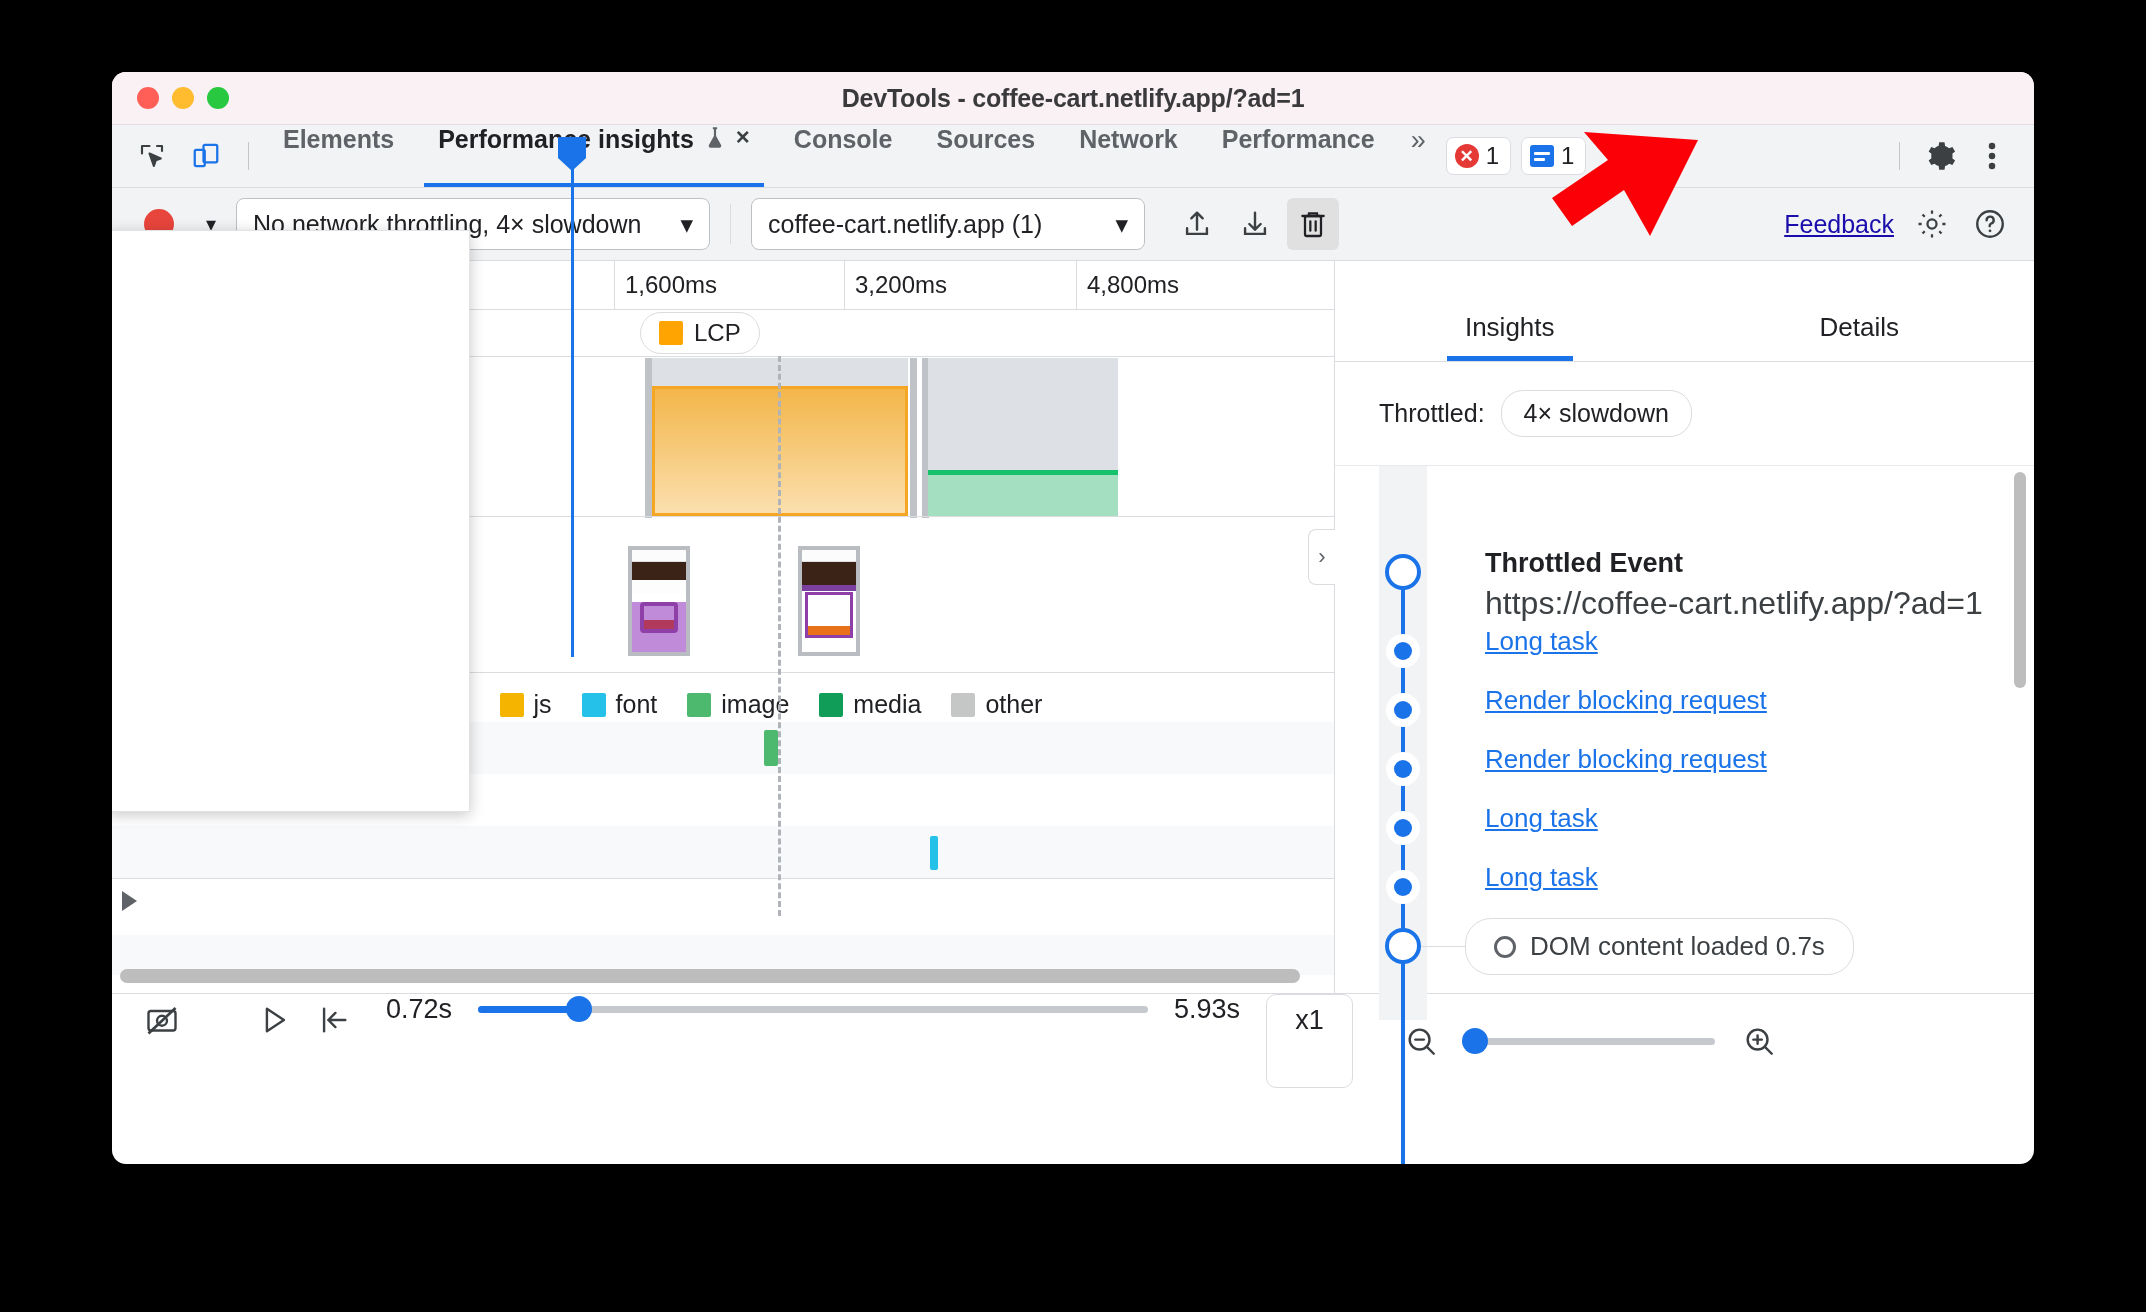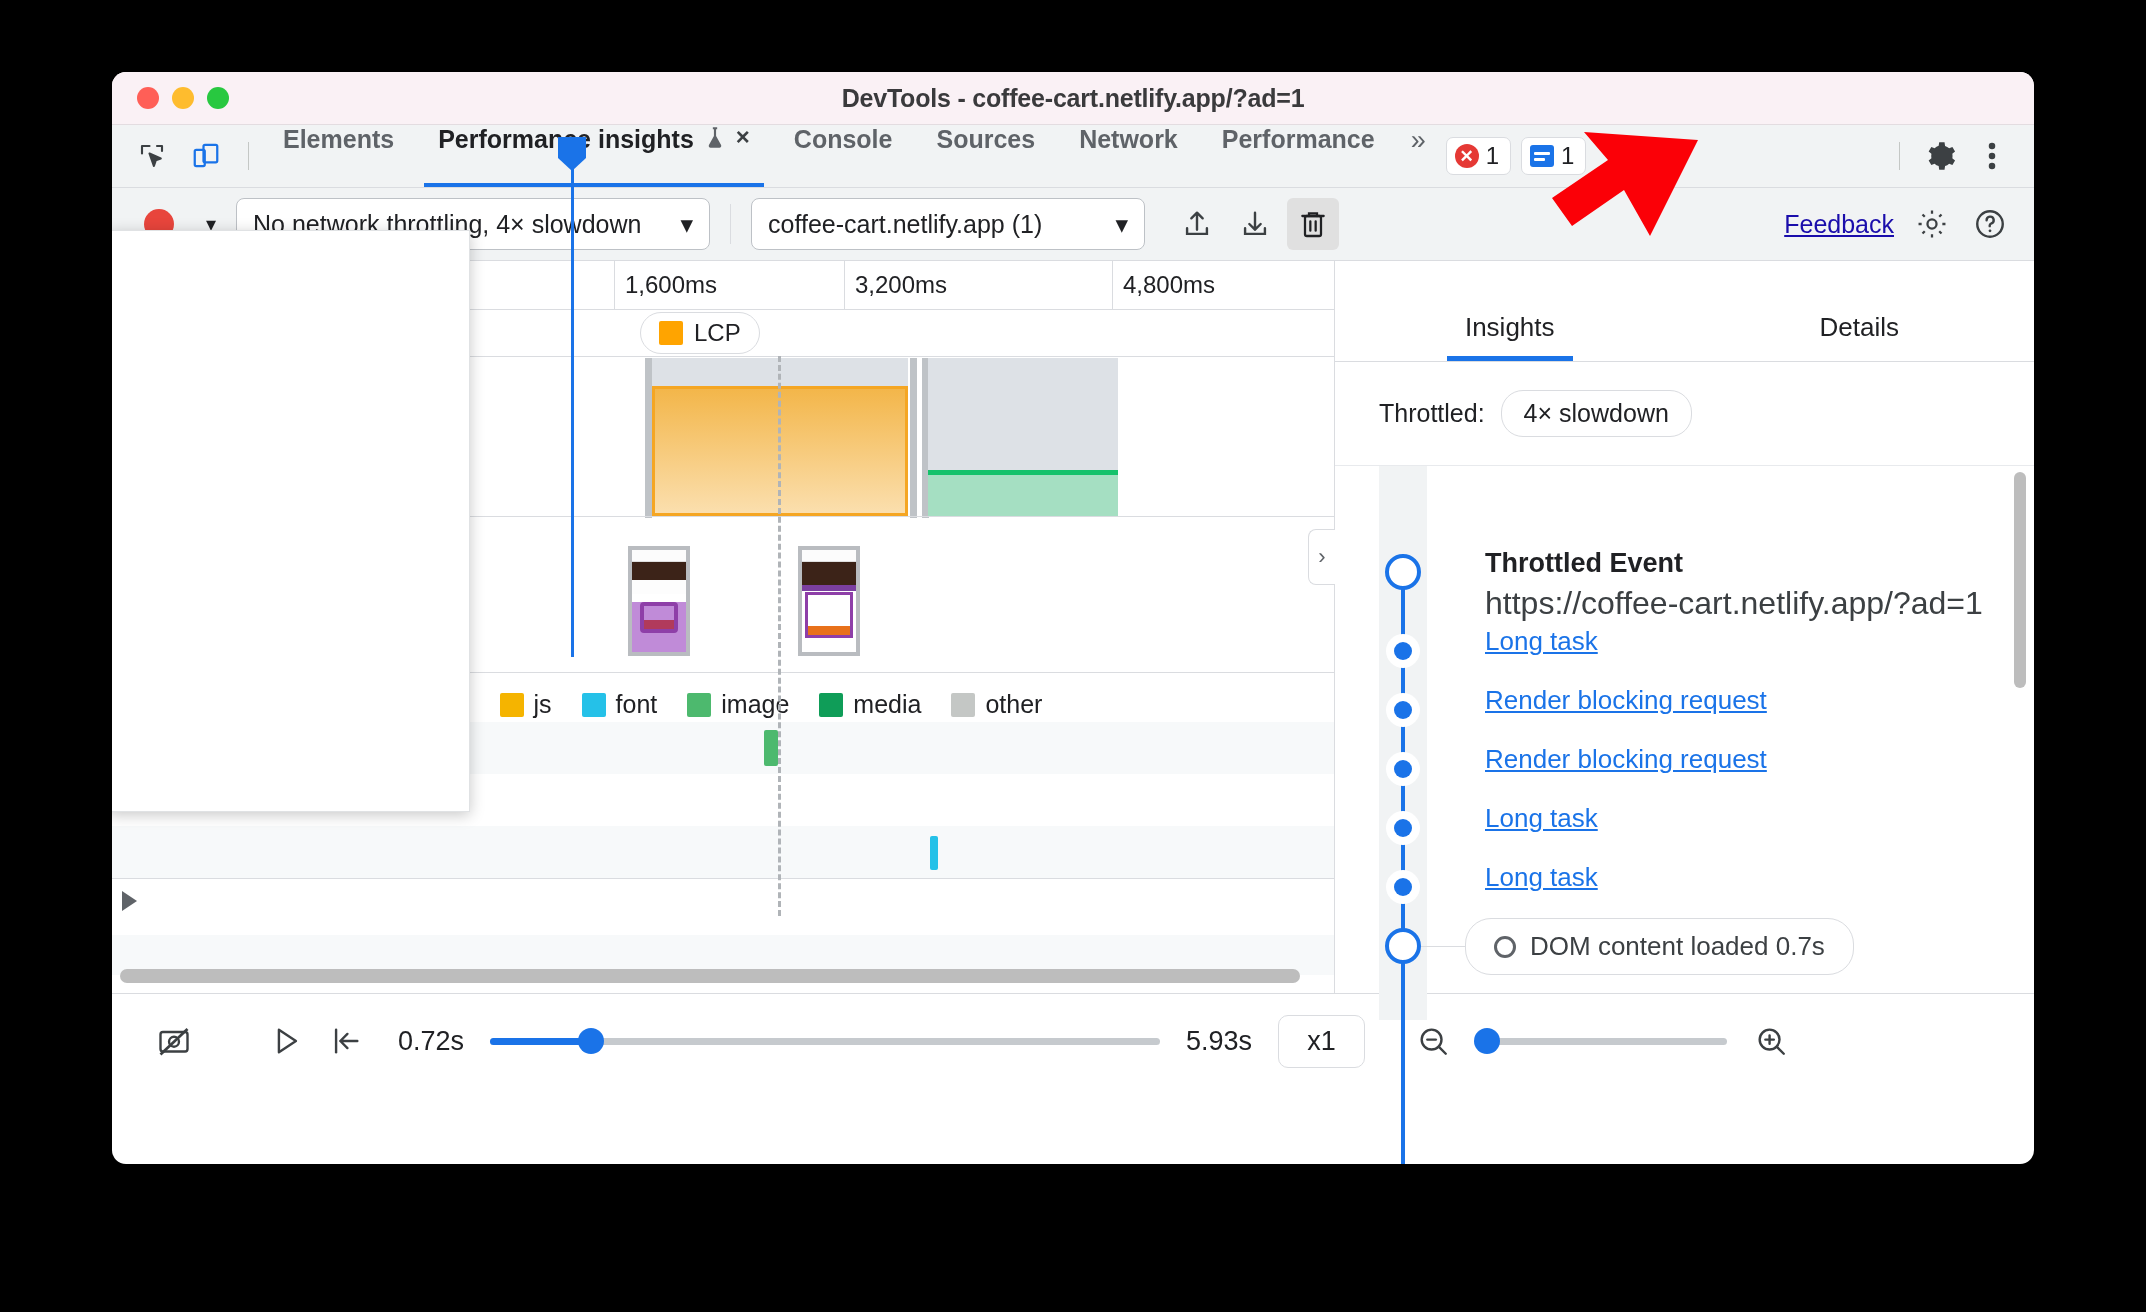--- a/index.html
+++ b/index.html
@@ -301,21 +301,21 @@
   }
   .dom-chip .o-ring {
     width: 22px; height: 22px; border-radius: 50%; border: 3px solid #5f6368;
     box-sizing: border-box;
   }
   .chip-connector { position: absolute; height: 1px; background: #dadce0; }
 
   
   .bottombar {
     height: 94px; background: #fff; border-top: 1px solid #dadce0;
-    display: flex; align-items: center; padding: 0 36px; gap: 8px;
+    display: flex; padding: 0 24px; gap: 8px;
   }
   .bb-time { font-size: 27px; color: #202124; margin: 0 18px; }
   .slider { position: relative; display: flex; align-items: center; }
   .track { height: 7px; border-radius: 4px; background: #c6cace; }
   .track-fill { position: absolute; left: 0; height: 7px; border-radius: 4px; background: #1a73e8; }
   .knob {
     position: absolute; width: 26px; height: 26px; border-radius: 50%;
     background: #1a73e8; top: 50%; transform: translate(-50%, -50%);
   }
   .xchip {
@@ -468,21 +468,21 @@
     </div>
 
     <div class="main">
 
       <div class="left-pane">
 
         <div class="ruler">
           <div class="rtick" style="left:286px; width:216px;">0ms</div>
           <div class="rtick" style="left:502px; width:230px;">1,600ms</div>
           <div class="rtick" style="left:732px; width:232px;">3,200ms</div>
-          <div class="rtick" style="left:1000px; width:260px;">4,800ms</div>
+          <div class="rtick" style="left:964px; width:260px;">4,800ms</div>
         </div>
 
         <div class="pills">
           <div class="pill" style="left:178px; width:40px; padding:0; justify-content:center; overflow:hidden;">
             <span style="color:#1a73e8; font-size:22px;">◎</span>
           </div>
           <div class="pill" style="left:528px;">
             <span class="swatch-sq" style="background:#ffa400"></span>
             <span>LCP</span>
           </div>

